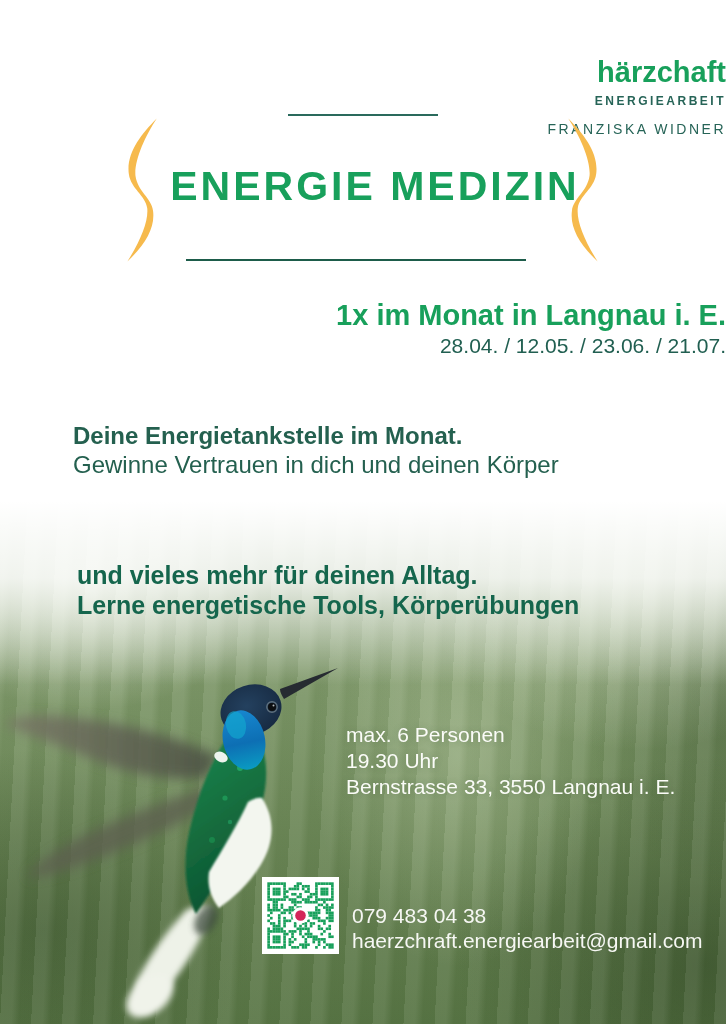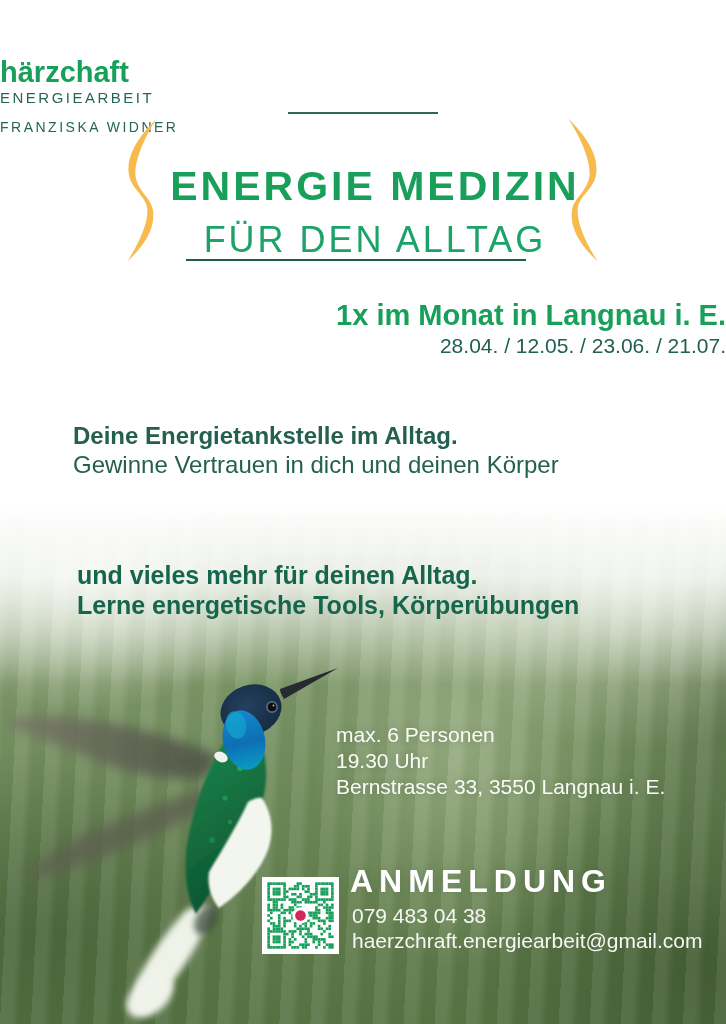--- a/index.html
+++ b/index.html
@@ -26,23 +26,23 @@
     background:repeating-linear-gradient(93deg,
       rgba(255,255,255,0.07) 0px, rgba(255,255,255,0.07) 11px,
       rgba(30,55,20,0.05) 19px, rgba(30,55,20,0.05) 31px);
   }
   .photo-fade {
     position:absolute; left:0; top:430px; width:726px; height:255px;
     background:linear-gradient(to bottom,
       #ffffff 0%, #ffffff 28%, rgba(255,255,255,0.82) 58%, rgba(255,255,255,0) 100%);
   }
   
-  .brand { position:absolute; left:0; top:56px; width:726px; text-align:left; color:#266457; }
+  .brand { position:absolute; left:0; top:56px; width:726px; text-align:right; color:#266457; }
   .brand-name { font-size:29px; font-weight:700; color:#18a05b; letter-spacing:0px; }
-  .brand-sub  { font-size:15px; font-weight:400; letter-spacing:2.5px; }
+  .brand-sub  { margin-top:5px; font-size:12px; font-weight:700; letter-spacing:2.5px; }
   .brand-rule { width:150px; height:2px; background:#2a6a5c; margin:6px auto 5px auto; }
   .brand-person { font-size:14px; font-weight:400; letter-spacing:2.5px; }
   
   .swoosh { position:absolute; top:94px; width:44px; height:192px; }
   .swoosh.left  { left:123px; }
   .swoosh.right { left:558px; transform:scaleX(-1); }
   
   .title { position:absolute; left:0; top:163px; width:726px; text-align:center;padding-left:24px; }
   .title-line1 { font-size:41px; font-weight:700; letter-spacing:3px; color:#18a05b; }
   .title-line2 { margin-top:9px; font-size:36px; font-weight:400; letter-spacing:3px; color:#1ba368; }
@@ -52,21 +52,21 @@
   .schedule-heading { font-size:29px; font-weight:700; color:#18a05b; }
   .schedule-dates { margin-top:2px; font-size:21px; font-weight:400; color:#215f51; }
   
   .intro { position:absolute; left:73px; top:421px; width:560px; color:#24604f;
            font-size:24px; line-height:29px; }
   .intro-heading { font-weight:700; }
   
   .highlight { position:absolute; left:77px; top:560px; width:560px; color:#15664d;
                font-size:25px; line-height:30px; font-weight:700; }
   
-  .details { position:absolute; left:336px; top:722px; color:#fbfcf8;
+  .details { position:absolute; left:346px; top:722px; color:#fbfcf8;
              font-size:21px; line-height:26px; font-weight:400;
              text-shadow:0 0 6px rgba(60,90,50,0.25); }
   
   .reg-heading { position:absolute; left:350px; top:863px; color:#ffffff;
                  font-size:32px; font-weight:700; letter-spacing:6px;
                  text-shadow:0 0 6px rgba(60,90,50,0.25); }
   .reg-phone { position:absolute; left:352px; top:904px; color:#f6f7f3; font-size:21px; }
   .reg-email { position:absolute; left:352px; top:929px; color:#f6f7f3; font-size:21px; }
   .qr { position:absolute; left:262px; top:877px; width:77px; height:77px; }
   .qr svg { display:block; width:77px; height:77px; }
@@ -92,31 +92,30 @@
     <path d="M46,0 C24,22 4,48 8,76 C11,96 30,104 33,122 C35,140 24,166 6,195
              C30,172 44,150 41,126 C39,108 20,100 17,78 C15,58 30,24 46,0 Z" fill="#f6ba4d"></path>
   </svg>
   <svg class="swoosh right" viewBox="0 0 60 195">
     <path d="M46,0 C24,22 4,48 8,76 C11,96 30,104 33,122 C35,140 24,166 6,195
              C30,172 44,150 41,126 C39,108 20,100 17,78 C15,58 30,24 46,0 Z" fill="#f6ba4d"></path>
   </svg>
 
   <div class="title">
     <div class="title-line1">ENERGIE MEDIZIN</div>
-    <div class="title-line2">FÜR DEN ALLTAG</div>
   </div>
   <div class="title-rule"></div>
 
   <div class="schedule">
     <div class="schedule-heading">1x im Monat in Langnau i. E.</div>
     <div class="schedule-dates">28.04. / 12.05. / 23.06. / 21.07.</div>
   </div>
 
   <div class="intro">
-    <div class="intro-heading">Deine Energietankstelle im Alltag.</div>
+    <div class="intro-heading">Deine Energietankstelle im Monat.</div>
     <div>Gewinne Vertrauen in dich und deinen Körper</div>
   </div>
 
   <div class="highlight">
     <div>und vieles mehr für deinen Alltag.</div>
     <div>Lerne energetische Tools, Körperübungen</div>
   </div>
 
   <svg class="bird" viewBox="0 0 360 396">
     <defs>
@@ -503,17 +502,16 @@
         <rect x="3" y="26" width="1" height="1" fill="#18a05b"></rect>
         <rect x="4" y="26" width="1" height="1" fill="#18a05b"></rect>
         <rect x="5" y="26" width="1" height="1" fill="#18a05b"></rect>
         <rect x="6" y="26" width="1" height="1" fill="#18a05b"></rect>
         <rect x="7" y="26" width="1" height="1" fill="#18a05b"></rect>
         <rect x="8" y="26" width="1" height="1" fill="#18a05b"></rect>
         <circle cx="14.5" cy="14.5" r="3.1" fill="#ffffff"></circle>
         <circle cx="14.5" cy="14.5" r="2" fill="#d4265a"></circle>
       </svg>
   </div>
-  <div class="reg-heading">ANMELDUNG</div>
   <div class="reg-phone">079 483 04 38</div>
   <div class="reg-email">haerzchraft.energiearbeit@gmail.com</div>
 
 </div>
 
 </body></html>

